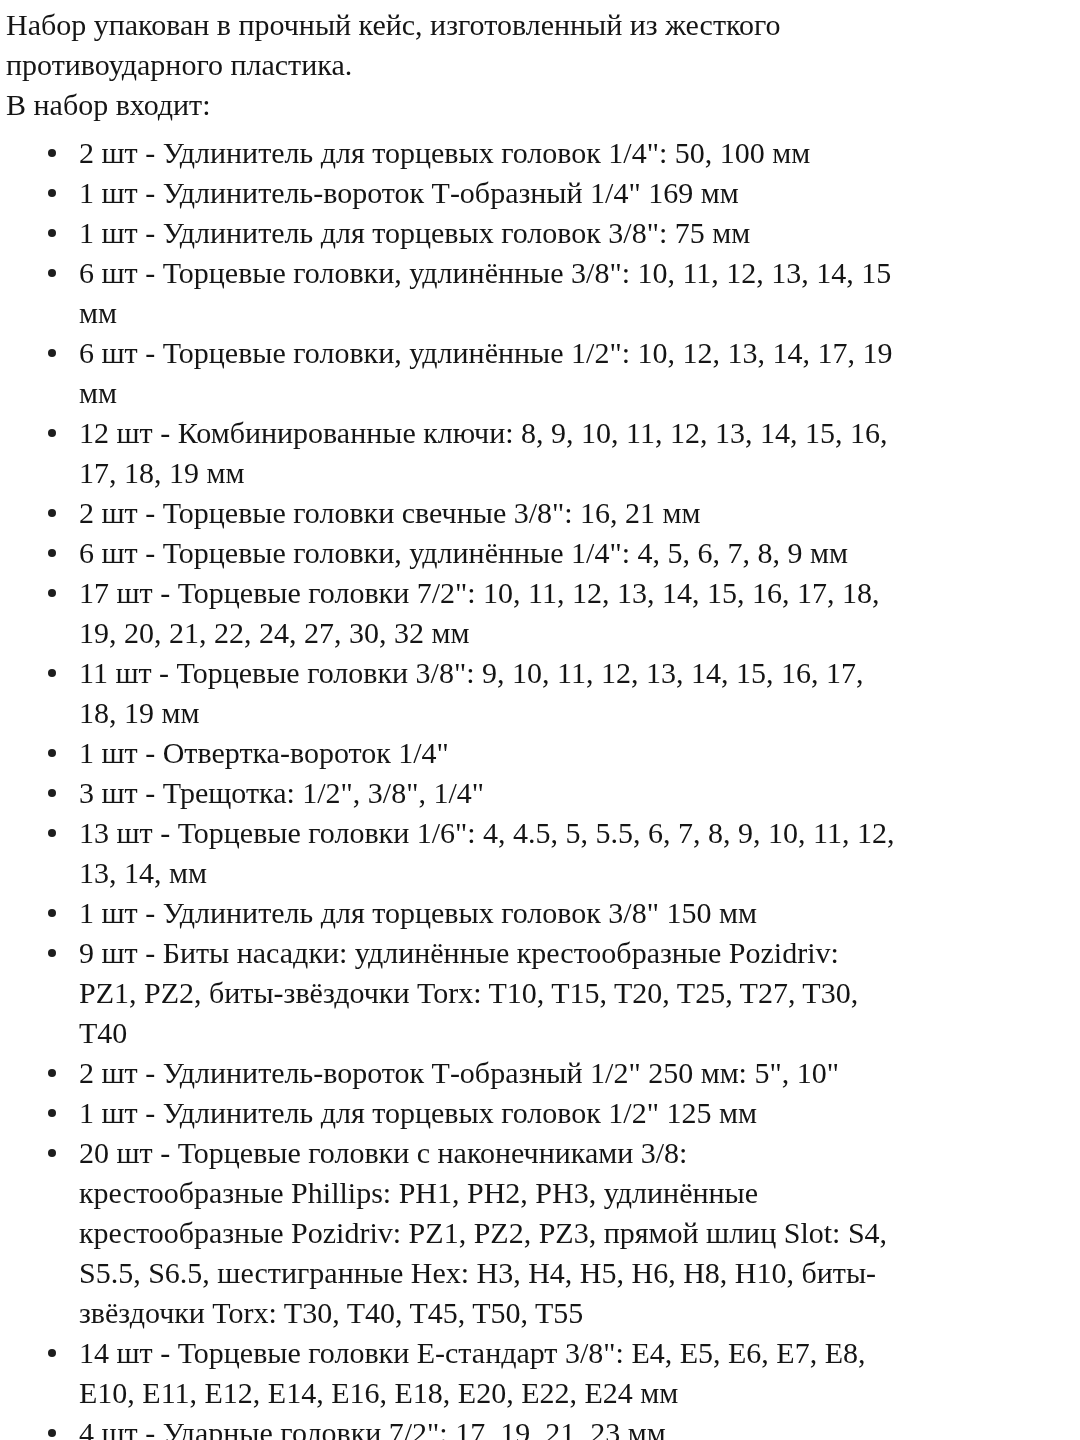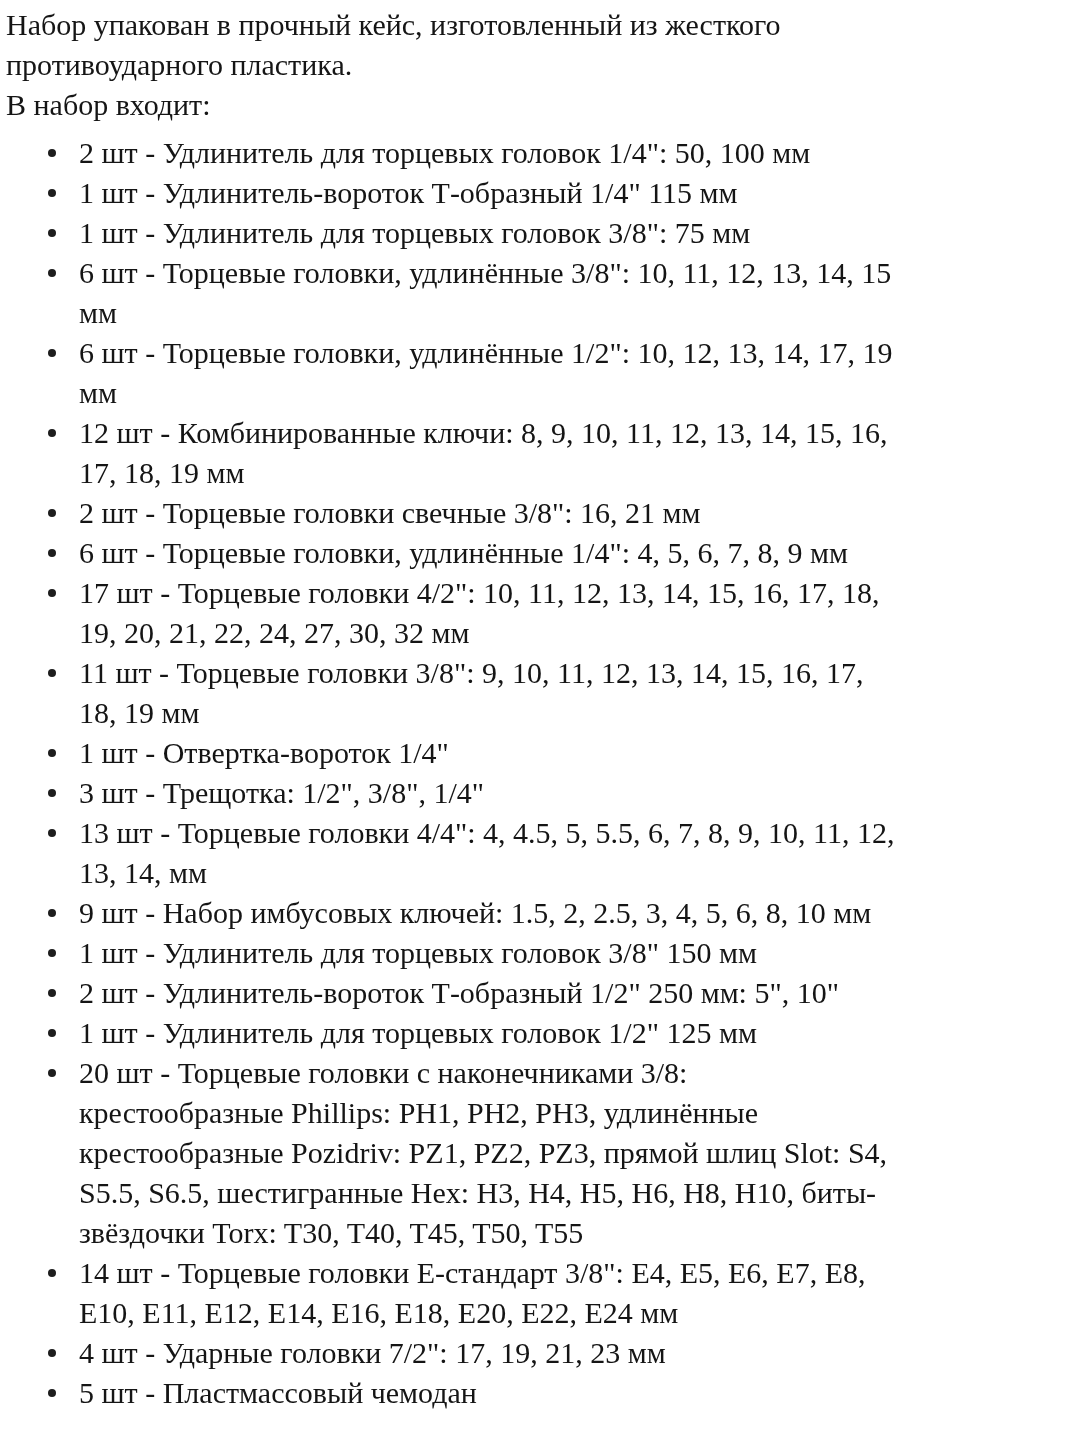--- a/index.html
+++ b/index.html
@@ -45,34 +45,34 @@
   }
 </style>
 </head>
 <body>
 
 <div class="page">
   <p>Набор упакован в прочный кейс, изготовленный из жесткого противоударного пластика.</p>
   <p>В набор входит:</p>
   <ul class="contents">
     <li>2 шт - Удлинитель для торцевых головок 1/4": 50, 100 мм</li>
-    <li>1 шт - Удлинитель-вороток Т-образный 1/4" 115 мм</li>
+    <li>1 шт - Удлинитель-вороток Т-образный 1/4" 169 мм</li>
     <li>1 шт - Удлинитель для торцевых головок 3/8": 75 мм</li>
     <li>6 шт - Торцевые головки, удлинённые 3/8": 10, 11, 12, 13, 14, 15 мм</li>
     <li>6 шт - Торцевые головки, удлинённые 1/2": 10, 12, 13, 14, 17, 19 мм</li>
     <li>12 шт - Комбинированные ключи: 8, 9, 10, 11, 12, 13, 14, 15, 16, 17, 18, 19 мм</li>
     <li>2 шт - Торцевые головки свечные 3/8": 16, 21 мм</li>
     <li>6 шт - Торцевые головки, удлинённые 1/4": 4, 5, 6, 7, 8, 9 мм</li>
-    <li>17 шт - Торцевые головки 4/2": 10, 11, 12, 13, 14, 15, 16, 17, 18, 19, 20, 21, 22, 24, 27, 30, 32 мм</li>
+    <li>17 шт - Торцевые головки 7/2": 10, 11, 12, 13, 14, 15, 16, 17, 18, 19, 20, 21, 22, 24, 27, 30, 32 мм</li>
     <li>11 шт - Торцевые головки 3/8": 9, 10, 11, 12, 13, 14, 15, 16, 17, 18, 19 мм</li>
     <li>1 шт - Отвертка-вороток 1/4"</li>
     <li>3 шт - Трещотка: 1/2", 3/8", 1/4"</li>
-    <li>13 шт - Торцевые головки 4/4": 4, 4.5, 5, 5.5, 6, 7, 8, 9, 10, 11, 12, 13, 14, мм</li>
-    <li>9 шт - Набор имбусовых ключей: 1.5, 2, 2.5, 3, 4, 5, 6, 8, 10 мм</li>
+    <li>13 шт - Торцевые головки 1/6": 4, 4.5, 5, 5.5, 6, 7, 8, 9, 10, 11, 12, 13, 14, мм</li>
     <li>1 шт - Удлинитель для торцевых головок 3/8" 150 мм</li>
+    <li>9 шт - Биты насадки: удлинённые крестообразные Pozidriv: PZ1, PZ2, биты-звёздочки Torx: T10, T15, T20, T25, T27, T30, T40</li>
     <li>2 шт - Удлинитель-вороток Т-образный 1/2" 250 мм: 5", 10"</li>
     <li>1 шт - Удлинитель для торцевых головок 1/2" 125 мм</li>
     <li>20 шт - Торцевые головки с наконечниками 3/8: крестообразные Phillips: PH1, PH2, PH3, удлинённые крестообразные Pozidriv: PZ1, PZ2, PZ3, прямой шлиц Slot: S4, S5.5, S6.5, шестигранные Hex: H3, H4, H5, H6, H8, H10, биты-звёздочки Torx: T30, T40, T45, T50, T55</li>
     <li>14 шт - Торцевые головки Е-стандарт 3/8": E4, E5, E6, E7, E8, E10, E11, E12, E14, E16, E18, E20, E22, E24 мм</li>
     <li>4 шт - Ударные головки 7/2": 17, 19, 21, 23 мм</li>
     <li>5 шт - Пластмассовый чемодан</li>
   </ul>
 </div>
 
 </body></html>

